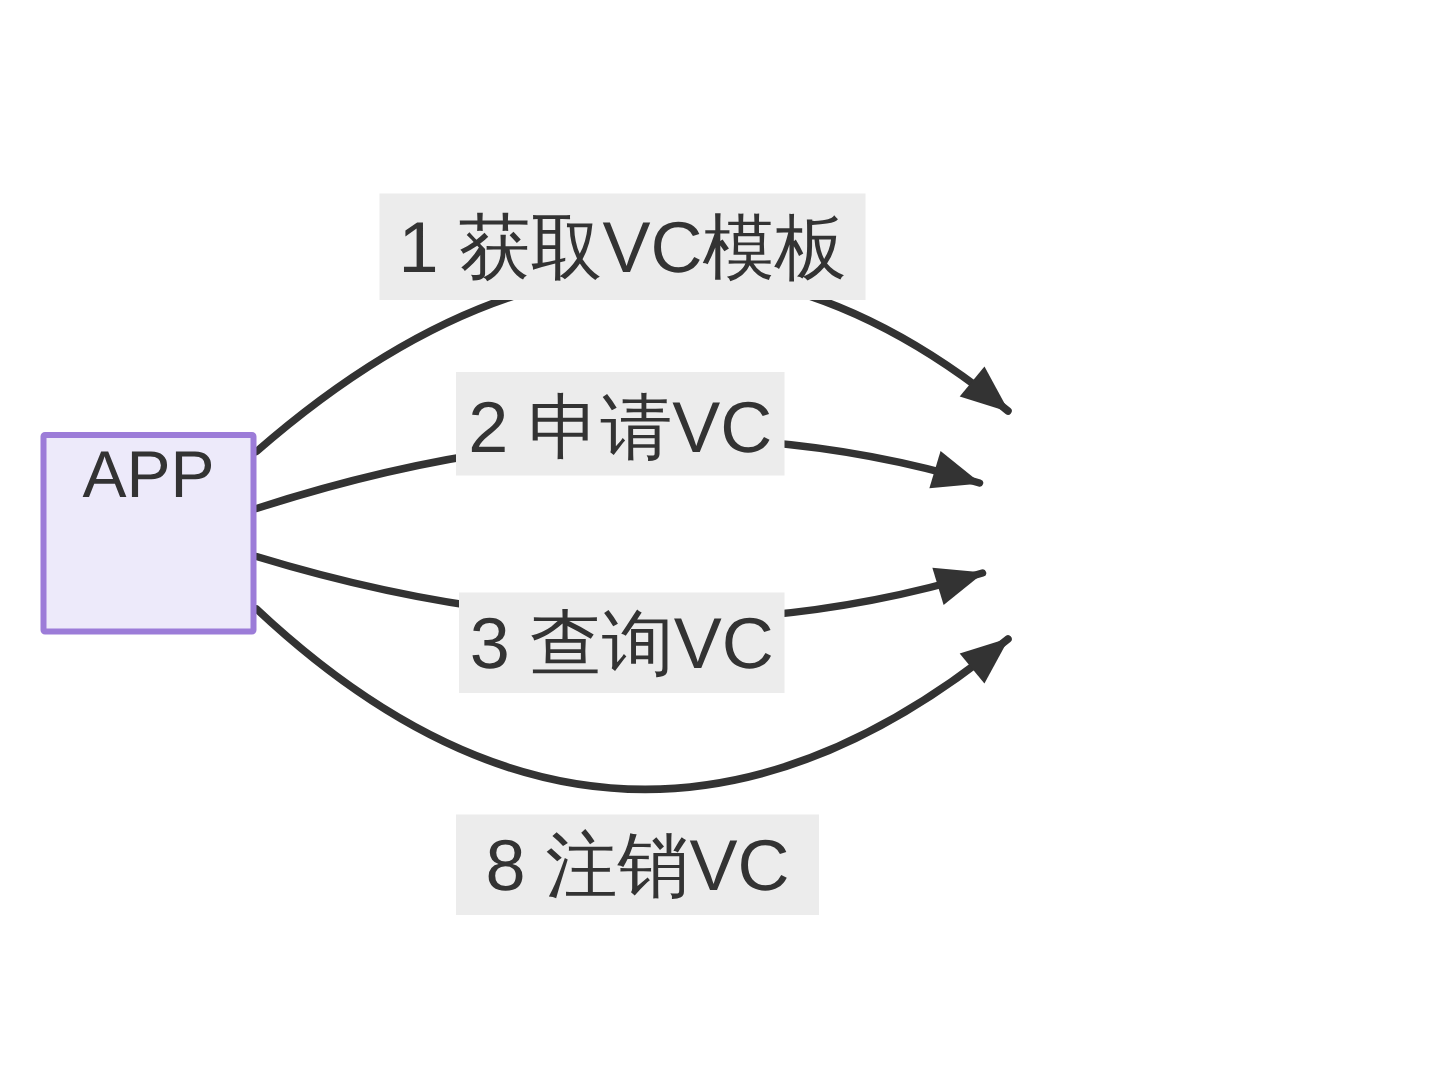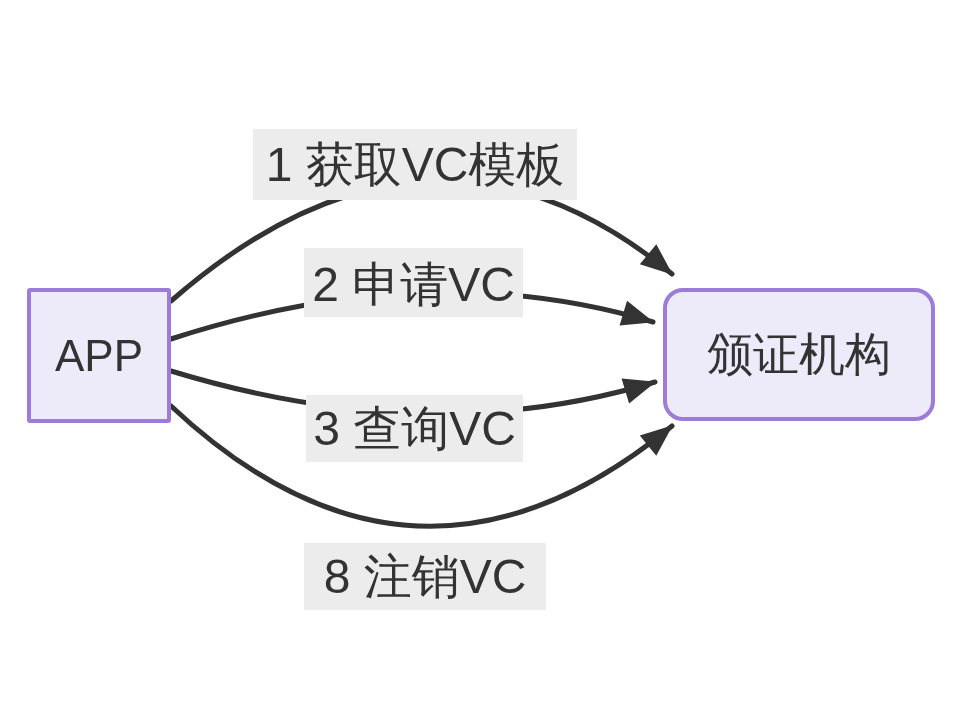--- a/index.html
+++ b/index.html
@@ -30,21 +30,21 @@
   .edge-path {
     fill: none;
     stroke: var(--edge);
     stroke-width: 5;
     stroke-linecap: round;
   }
   .arrowhead { fill: var(--edge); }
   .node {
     position: absolute;
     display: flex;
-    align-items: center;
+    align-items: flex-start;
     justify-content: center;
     background: var(--node-fill);
     border: 4px solid var(--node-border);
     color: var(--text);
   }
   .node-app {
     left: 27px; top: 288px;
     width: 144px; height: 135px;
     border-radius: 3px;
     font-size: 44px;
@@ -84,23 +84,20 @@
     <path class="edge-path" d="M 171 301 Q 430 75 672 274" marker-end="url(#arrow)"></path>
     <path class="edge-path" d="M 171 339 Q 430 255 653 322" marker-end="url(#arrow)"></path>
     <path class="edge-path" d="M 171 371 Q 430 450 655 382" marker-end="url(#arrow)"></path>
     <path class="edge-path" d="M 171 406 Q 416 636 672 426" marker-end="url(#arrow)"></path>
   </svg>
 
   <div class="node node-app">
     <span>APP</span>
   </div>
 
-  <div class="node node-authority">
-    <span>颁证机构</span>
-  </div>
 
   <div class="edge-label edge-label-1">
     <span>1 获取VC模板</span>
   </div>
   <div class="edge-label edge-label-2">
     <span>2 申请VC</span>
   </div>
   <div class="edge-label edge-label-3">
     <span>3 查询VC</span>
   </div>

